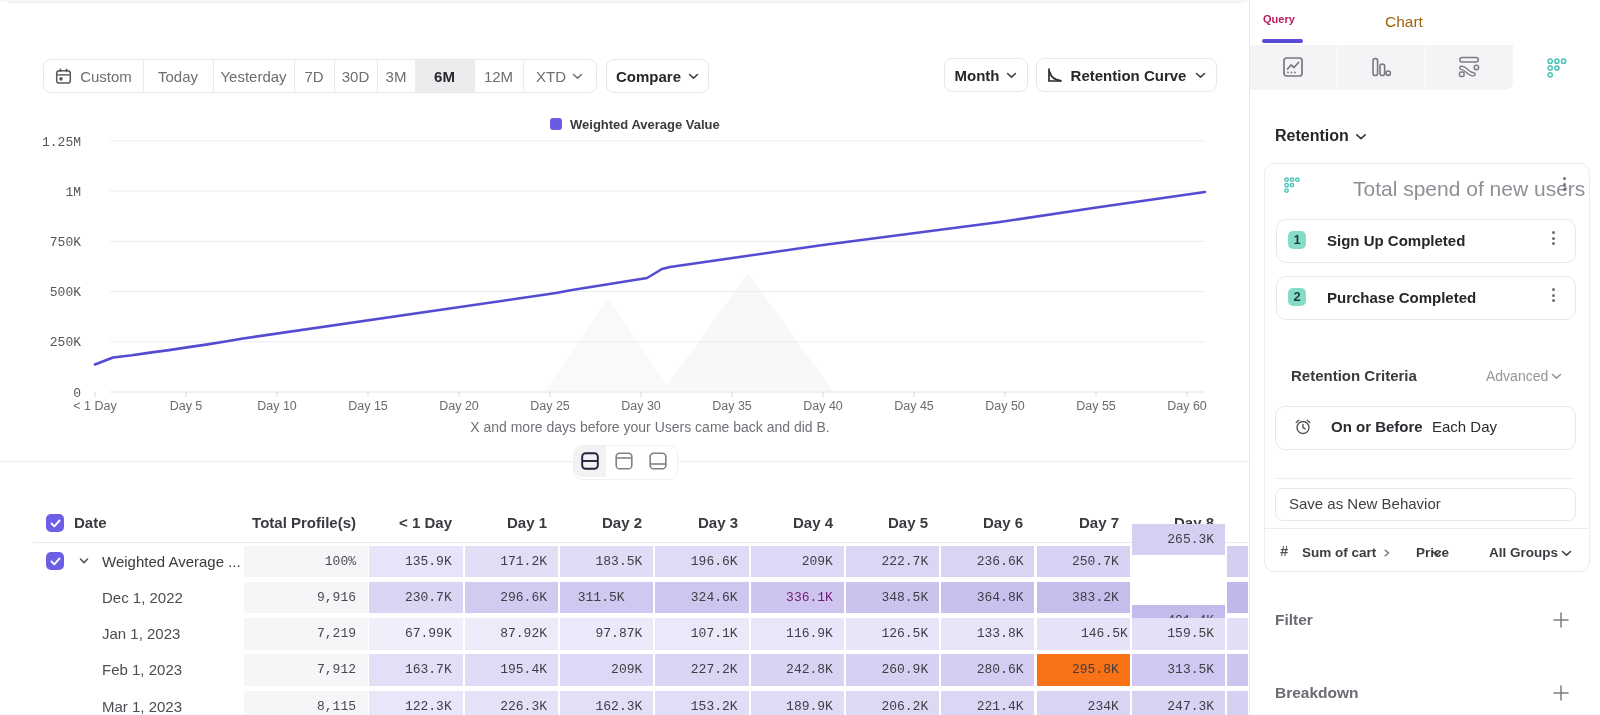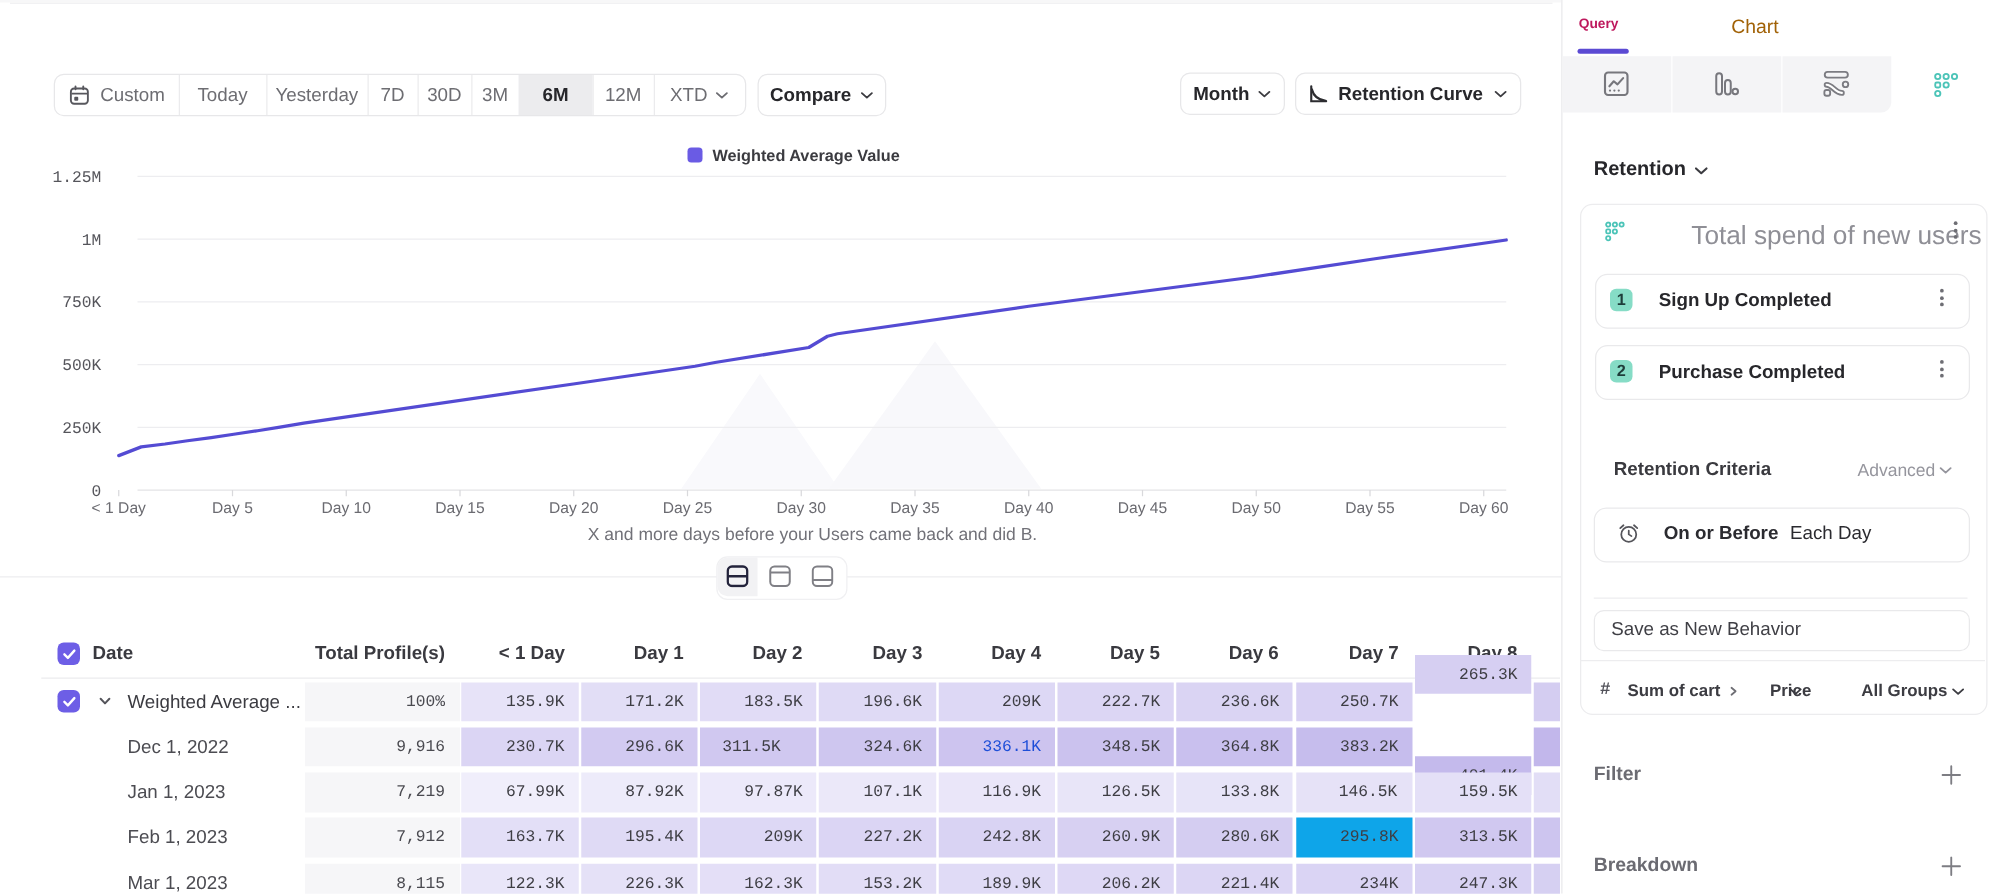--- a/index.html
+++ b/index.html
@@ -172,50 +172,50 @@
     <svg width="11" height="9" viewBox="0 0 11 9">
       <path d="M1.5 4.5l2.8 2.8L9.5 1.5" stroke="#fff" stroke-width="1.9" fill="none" stroke-linecap="round" stroke-linejoin="round"></path>
     </svg>
   </div>
 <div class="abs" style="left:244px;top:582.3px;width:124px;height:31.2px;background:#f6f6f8;"></div>
 <div class="abs mono" style="left:244px;top:582.3px;width:112px;height:31.2px;line-height:31.2px;text-align:right;color:#4a4a50;">9,916</div>
 <div class="abs mono" style="left:369.4px;top:582.3px;width:93.3px;height:31.2px;line-height:31.2px;text-align:right;background:#dbd5f4;color:#3e3e44;"><span style="padding-right:11px;">230.7K</span></div>
 <div class="abs mono" style="left:464.7px;top:582.3px;width:93.3px;height:31.2px;line-height:31.2px;text-align:right;background:#d2caf1;color:#3e3e44;"><span style="padding-right:11px;">296.6K</span></div>
 <div class="abs mono" style="left:560.0px;top:582.3px;width:93.3px;height:31.2px;line-height:31.2px;text-align:center;background:#d0c8f0;color:#3e3e44;"><span style="padding-right:11px;">311.5K</span></div>
 <div class="abs mono" style="left:655.3px;top:582.3px;width:93.3px;height:31.2px;line-height:31.2px;text-align:right;background:#cec6ef;color:#3e3e44;"><span style="padding-right:11px;">324.6K</span></div>
-<div class="abs mono" style="left:750.6px;top:582.3px;width:93.3px;height:31.2px;line-height:31.2px;text-align:right;background:#cdc4ef;color:#1d4ed8;"><span style="padding-right:11px;">336.1K</span></div>
+<div class="abs mono" style="left:750.6px;top:582.3px;width:93.3px;height:31.2px;line-height:31.2px;text-align:right;background:#cdc4ef;color:#701a75;"><span style="padding-right:11px;">336.1K</span></div>
 <div class="abs mono" style="left:845.9px;top:582.3px;width:93.3px;height:31.2px;line-height:31.2px;text-align:right;background:#cbc2ee;color:#3e3e44;"><span style="padding-right:11px;">348.5K</span></div>
 <div class="abs mono" style="left:941.2px;top:582.3px;width:93.3px;height:31.2px;line-height:31.2px;text-align:right;background:#c9c0ee;color:#3e3e44;"><span style="padding-right:11px;">364.8K</span></div>
 <div class="abs mono" style="left:1036.5px;top:582.3px;width:93.3px;height:31.2px;line-height:31.2px;text-align:right;background:#c6bded;color:#3e3e44;"><span style="padding-right:11px;">383.2K</span></div>
 <div class="abs mono" style="left:1131.8px;top:582.3px;width:93.3px;height:31.2px;line-height:31.2px;text-align:right;background:#c4baec;color:#3e3e44;margin-top:23px;"><span style="padding-right:11px;">401.4K</span></div>
 <div class="abs mono" style="left:1227.1px;top:582.3px;width:20.9px;height:31.2px;line-height:31.2px;text-align:right;background:#c2b7eb;color:#3e3e44;"><span style="padding-right:11px;"></span></div>
 <div class="abs" style="left:102px;top:582.3px;height:31.2px;line-height:31.2px;color:#4c4c52;font-size:15px;">Dec 1, 2022</div>
 <div class="abs" style="left:244px;top:618.4px;width:124px;height:31.2px;background:#f6f6f8;"></div>
 <div class="abs mono" style="left:244px;top:618.4px;width:112px;height:31.2px;line-height:31.2px;text-align:right;color:#4a4a50;">7,219</div>
 <div class="abs mono" style="left:369.4px;top:618.4px;width:93.3px;height:31.2px;line-height:31.2px;text-align:right;background:#f0eefb;color:#3e3e44;"><span style="padding-right:11px;">67.99K</span></div>
 <div class="abs mono" style="left:464.7px;top:618.4px;width:93.3px;height:31.2px;line-height:31.2px;text-align:right;background:#edebfa;color:#3e3e44;"><span style="padding-right:11px;">87.92K</span></div>
 <div class="abs mono" style="left:560.0px;top:618.4px;width:93.3px;height:31.2px;line-height:31.2px;text-align:right;background:#ece9fa;color:#3e3e44;"><span style="padding-right:11px;">97.87K</span></div>
 <div class="abs mono" style="left:655.3px;top:618.4px;width:93.3px;height:31.2px;line-height:31.2px;text-align:right;background:#ebe8f9;color:#3e3e44;"><span style="padding-right:11px;">107.1K</span></div>
 <div class="abs mono" style="left:750.6px;top:618.4px;width:93.3px;height:31.2px;line-height:31.2px;text-align:right;background:#eae6f9;color:#3e3e44;"><span style="padding-right:11px;">116.9K</span></div>
 <div class="abs mono" style="left:845.9px;top:618.4px;width:93.3px;height:31.2px;line-height:31.2px;text-align:right;background:#e8e5f8;color:#3e3e44;"><span style="padding-right:11px;">126.5K</span></div>
 <div class="abs mono" style="left:941.2px;top:618.4px;width:93.3px;height:31.2px;line-height:31.2px;text-align:right;background:#e7e4f8;color:#3e3e44;"><span style="padding-right:11px;">133.8K</span></div>
-<div class="abs mono" style="left:1036.5px;top:618.4px;width:93.3px;height:31.2px;line-height:31.2px;text-align:right;background:#e6e2f7;color:#3e3e44;"><span style="padding-right:12px;">146.5K</span></div>
+<div class="abs mono" style="left:1036.5px;top:618.4px;width:93.3px;height:31.2px;line-height:31.2px;text-align:right;background:#e6e2f7;color:#3e3e44;"><span style="padding-right:2px;">146.5K</span></div>
 <div class="abs mono" style="left:1131.8px;top:618.4px;width:93.3px;height:31.2px;line-height:31.2px;text-align:right;background:#e4e0f7;color:#3e3e44;"><span style="padding-right:11px;">159.5K</span></div>
 <div class="abs mono" style="left:1227.1px;top:618.4px;width:20.9px;height:31.2px;line-height:31.2px;text-align:right;background:#e2def6;color:#3e3e44;"><span style="padding-right:11px;"></span></div>
 <div class="abs" style="left:102px;top:618.4px;height:31.2px;line-height:31.2px;color:#4c4c52;font-size:15px;">Jan 1, 2023</div>
 <div class="abs" style="left:244px;top:654.4px;width:124px;height:31.2px;background:#f6f6f8;"></div>
 <div class="abs mono" style="left:244px;top:654.4px;width:112px;height:31.2px;line-height:31.2px;text-align:right;color:#4a4a50;">7,912</div>
 <div class="abs mono" style="left:369.4px;top:654.4px;width:93.3px;height:31.2px;line-height:31.2px;text-align:right;background:#e3dff7;color:#3e3e44;"><span style="padding-right:11px;">163.7K</span></div>
 <div class="abs mono" style="left:464.7px;top:654.4px;width:93.3px;height:31.2px;line-height:31.2px;text-align:right;background:#dfdaf5;color:#3e3e44;"><span style="padding-right:11px;">195.4K</span></div>
 <div class="abs mono" style="left:560.0px;top:654.4px;width:93.3px;height:31.2px;line-height:31.2px;text-align:right;background:#ddd8f5;color:#3e3e44;"><span style="padding-right:11px;">209K</span></div>
 <div class="abs mono" style="left:655.3px;top:654.4px;width:93.3px;height:31.2px;line-height:31.2px;text-align:right;background:#dbd5f4;color:#3e3e44;"><span style="padding-right:11px;">227.2K</span></div>
 <div class="abs mono" style="left:750.6px;top:654.4px;width:93.3px;height:31.2px;line-height:31.2px;text-align:right;background:#d9d3f3;color:#3e3e44;"><span style="padding-right:11px;">242.8K</span></div>
 <div class="abs mono" style="left:845.9px;top:654.4px;width:93.3px;height:31.2px;line-height:31.2px;text-align:right;background:#d7d0f2;color:#3e3e44;"><span style="padding-right:11px;">260.9K</span></div>
 <div class="abs mono" style="left:941.2px;top:654.4px;width:93.3px;height:31.2px;line-height:31.2px;text-align:right;background:#d4cdf1;color:#3e3e44;"><span style="padding-right:11px;">280.6K</span></div>
-<div class="abs mono" style="left:1036.5px;top:654.4px;width:93.3px;height:31.2px;line-height:31.2px;text-align:right;background:#0ea5e9;color:#3e3e44;"><span style="padding-right:11px;">295.8K</span></div>
+<div class="abs mono" style="left:1036.5px;top:654.4px;width:93.3px;height:31.2px;line-height:31.2px;text-align:right;background:#f97316;color:#3e3e44;"><span style="padding-right:11px;">295.8K</span></div>
 <div class="abs mono" style="left:1131.8px;top:654.4px;width:93.3px;height:31.2px;line-height:31.2px;text-align:right;background:#d0c8f0;color:#3e3e44;"><span style="padding-right:11px;">313.5K</span></div>
 <div class="abs mono" style="left:1227.1px;top:654.4px;width:20.9px;height:31.2px;line-height:31.2px;text-align:right;background:#cdc5ef;color:#3e3e44;"><span style="padding-right:11px;"></span></div>
 <div class="abs" style="left:102px;top:654.4px;height:31.2px;line-height:31.2px;color:#4c4c52;font-size:15px;">Feb 1, 2023</div>
 <div class="abs" style="left:244px;top:690.5px;width:124px;height:31.2px;background:#f6f6f8;"></div>
 <div class="abs mono" style="left:244px;top:690.5px;width:112px;height:31.2px;line-height:31.2px;text-align:right;color:#4a4a50;">8,115</div>
 <div class="abs mono" style="left:369.4px;top:690.5px;width:93.3px;height:31.2px;line-height:31.2px;text-align:right;background:#e9e6f9;color:#3e3e44;"><span style="padding-right:11px;">122.3K</span></div>
 <div class="abs mono" style="left:464.7px;top:690.5px;width:93.3px;height:31.2px;line-height:31.2px;text-align:right;background:#e5e1f7;color:#3e3e44;"><span style="padding-right:11px;">226.3K</span></div>
 <div class="abs mono" style="left:560.0px;top:690.5px;width:93.3px;height:31.2px;line-height:31.2px;text-align:right;background:#e4dff7;color:#3e3e44;"><span style="padding-right:11px;">162.3K</span></div>
 <div class="abs mono" style="left:655.3px;top:690.5px;width:93.3px;height:31.2px;line-height:31.2px;text-align:right;background:#e2ddf6;color:#3e3e44;"><span style="padding-right:11px;">153.2K</span></div>
 <div class="abs mono" style="left:750.6px;top:690.5px;width:93.3px;height:31.2px;line-height:31.2px;text-align:right;background:#e0dbf6;color:#3e3e44;"><span style="padding-right:11px;">189.9K</span></div>

